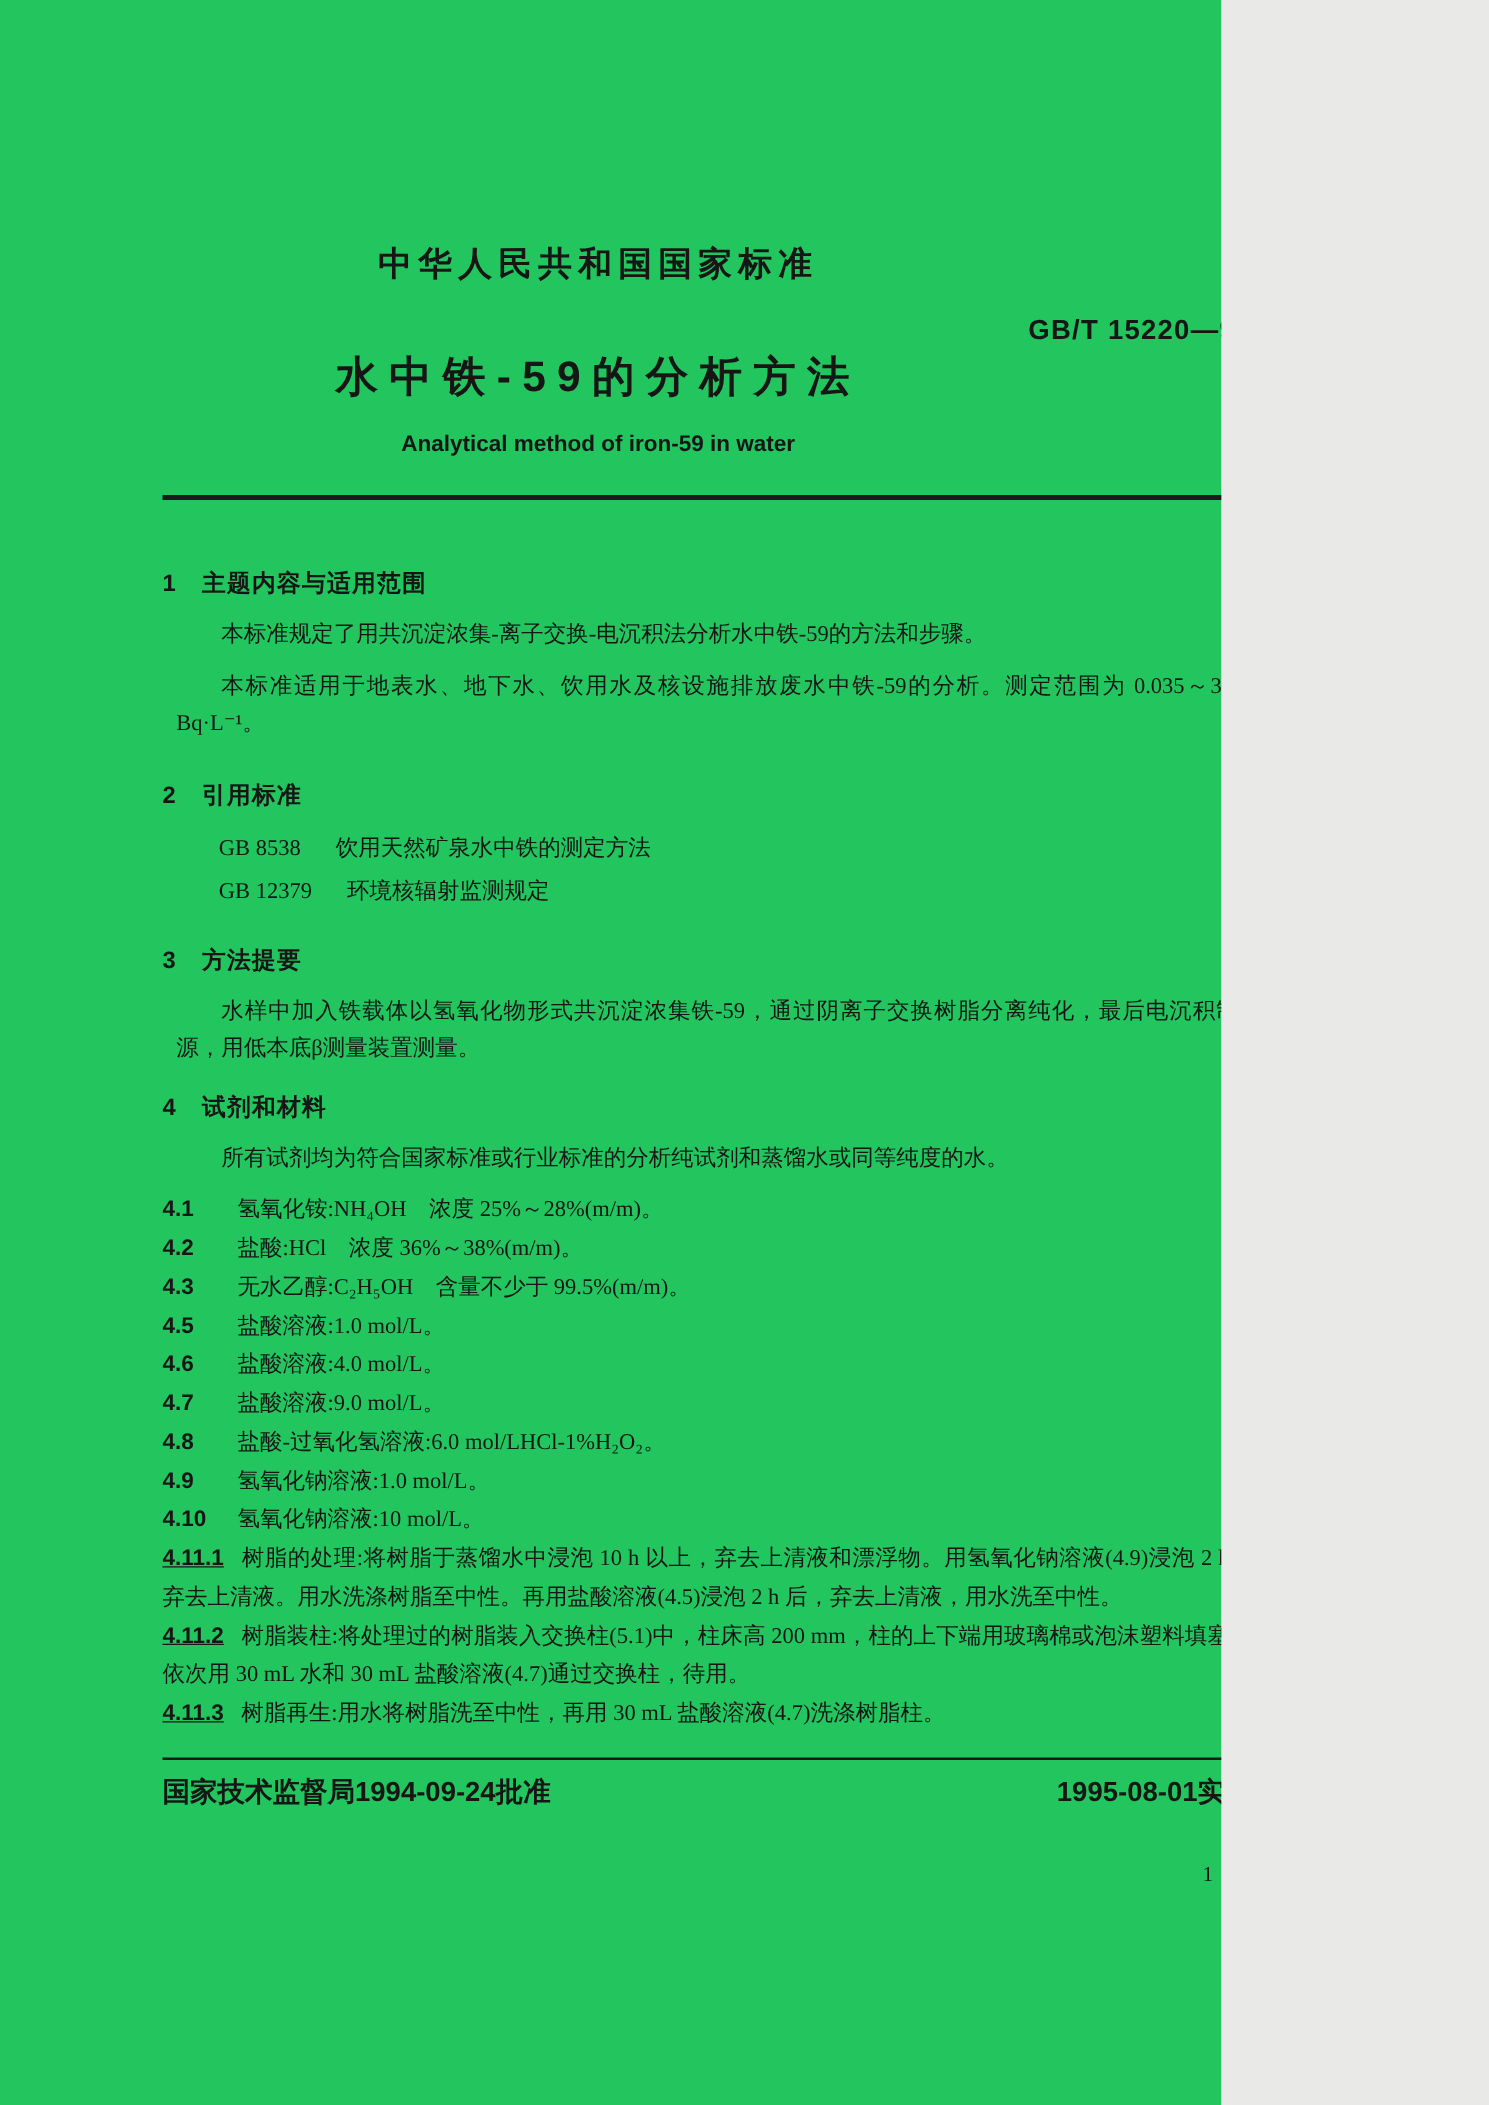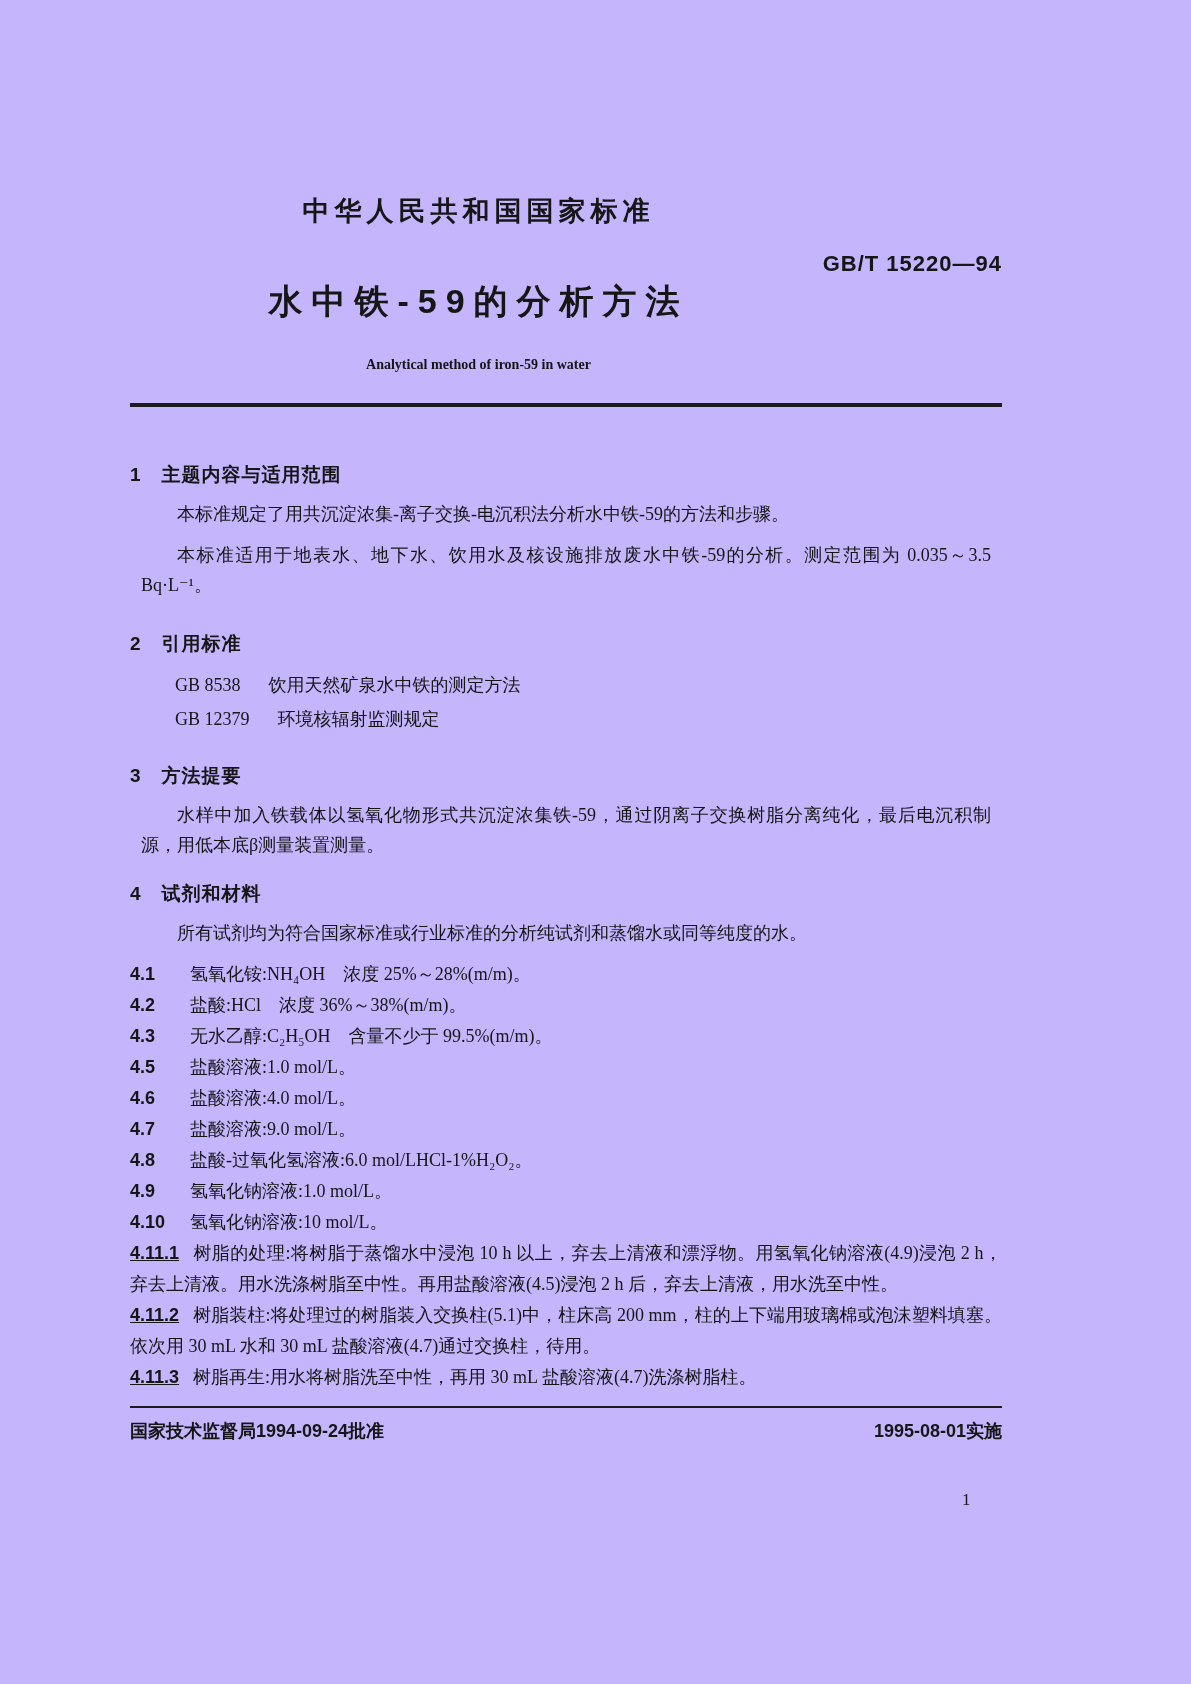--- a/index.html
+++ b/index.html
@@ -4,22 +4,22 @@
 <style>
   html, body { margin: 0; padding: 0; }
   body {
     width: 1191px; height: 1684px;
     background: #e9e9e7;
     font-family: "Liberation Serif", "DejaVu Serif", serif;
     color: #161616;
   }
   .page {
     position: relative;
-    width: 1191px; height: 1684px;
-    background: #c4b5fd;
+    width: 977px; height: 1684px;
+    background: #22c55e;
     overflow: hidden;
   }
   .content {
     position: absolute;
     left: 130px; top: 0;
     width: 872px;
   }
 
   
   .header-block { padding-top: 193px; }
@@ -42,26 +42,26 @@
   .title-zh {
     font-family: "Liberation Sans", "DejaVu Sans", sans-serif;
     font-weight: bold;
     font-size: 34px;
     letter-spacing: 9px;
     text-align: center;
     padding-right: 175px;
     margin: 2px 0 0 0;
   }
   .title-en {
-    font-family: Liberation Serif, serif;
-    font-weight: bold;
-    font-size: 14px;
+    font-family: Liberation Sans, sans-serif;
+    font-weight: bold;
+    font-size: 18px;
     text-align: center;
     padding-right: 175px;
-    margin-top: 32px;
+    margin-top: 20px;
   }
   .header-rule {
     height: 4px;
     background: #1b1b1b;
     margin-top: 30px;
   }
 
   
   .doc-body { margin-top: 56px; font-size: 18px; }
   .sec-heading {
@@ -109,21 +109,21 @@
     left: 130px; top: 1406px;
     width: 872px;
   }
   .footer-rule { height: 2px; background: #1b1b1b; }
   .footer-row {
     display: flex;
     justify-content: space-between;
     margin-top: 11px;
     font-family: "Liberation Sans", "DejaVu Sans", sans-serif;
     font-weight: bold;
-    font-size: 18px;
+    font-size: 22px;
     text-align: right;
   }
   .page-number {
     position: absolute;
     left: 962px; top: 1490px;
     font-size: 17px;
   }
 </style>
 </head>
 <body>

